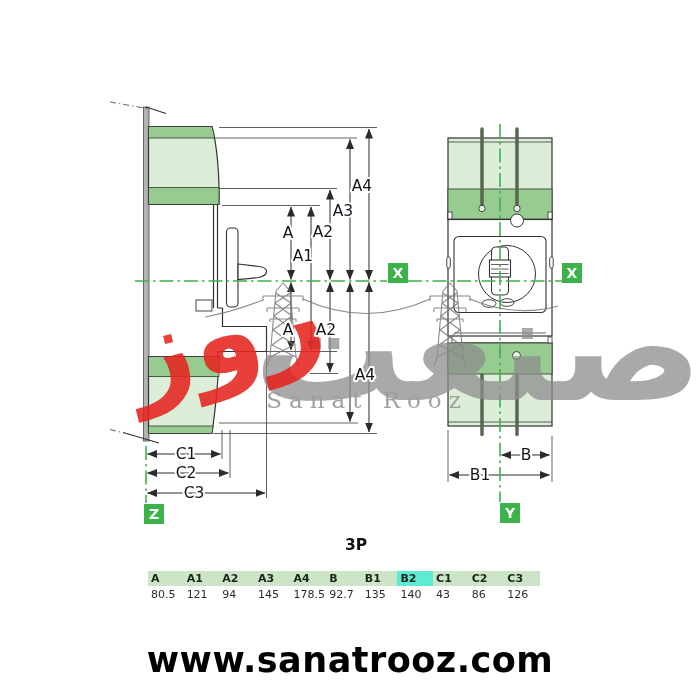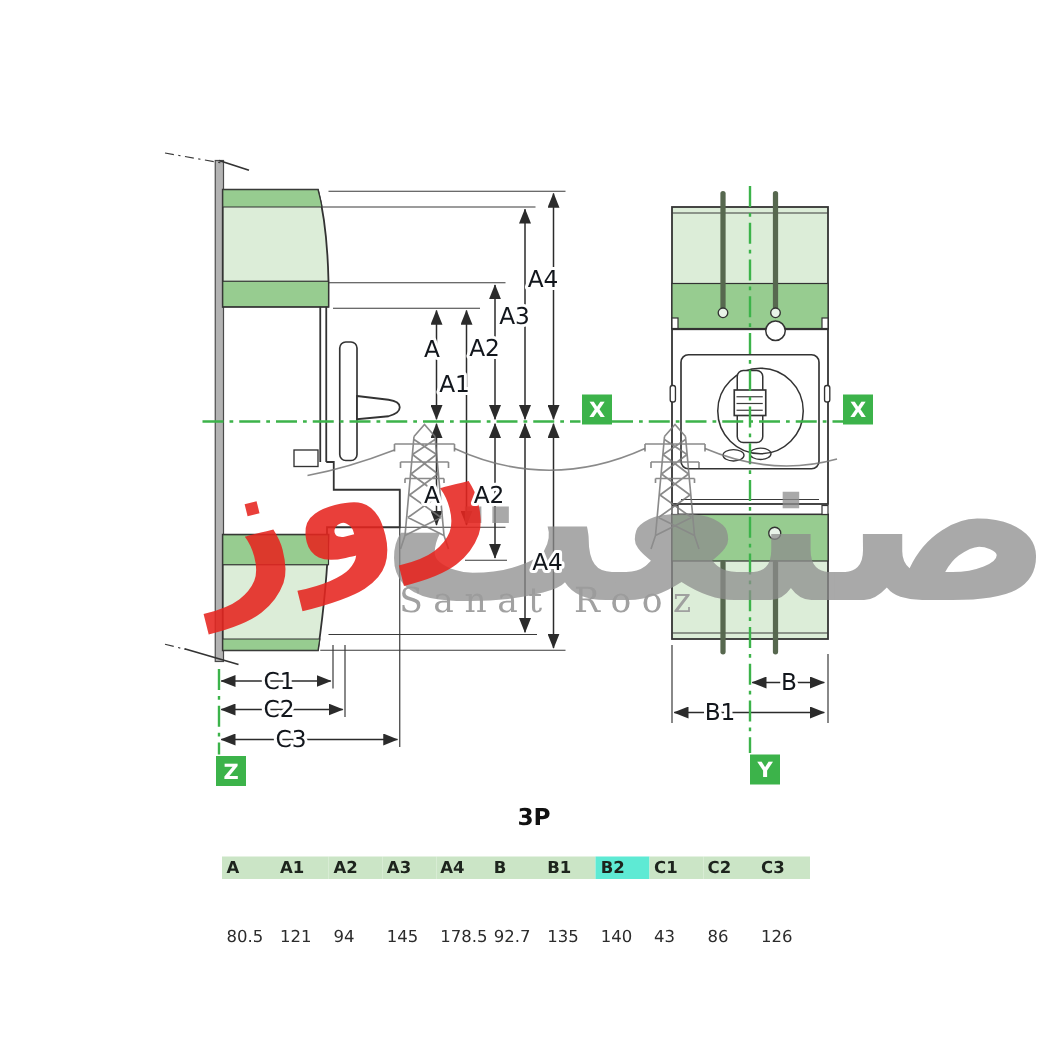--- a/index.html
+++ b/index.html
@@ -17,21 +17,21 @@
   .greenline{stroke-width:1.6;fill:none;stroke-dasharray:14 4 2.5 4;}
   .post{stroke:#57684f;stroke-width:3.5;stroke-linecap:round;}
   .wm-fa-main{font:bold 150px "DejaVu Sans",sans-serif;text-anchor:middle;opacity:.75;}
   .wm-fa-sub{font:bold 112px "DejaVu Sans",sans-serif;text-anchor:middle;opacity:.88;}
   .wm-latin{font:23px "DejaVu Serif",serif;letter-spacing:7px;text-anchor:middle;opacity:.95;}
   .tower{stroke:#757575;stroke-width:1.1;fill:none;opacity:.85;}
   
   #spec-table{position:absolute;left:148px;top:571px;width:392px;
               display:grid;grid-template-columns:repeat(11,1fr);font-size:11px;line-height:13px;}
   #spec-table .hcell{font-weight:bold;color:#1d241d;padding:1px 0 1px 3px;}
-  #spec-table .vcell{color:#2c2c2c;padding:2px 0 1px 3px;background:#fff;margin-top:30px;}
+  #spec-table .vcell{color:#2c2c2c;padding:2px 0 1px 3px;background:#fff;}
   
   #footer-url{position:absolute;left:0;top:640px;width:700px;text-align:center;
               font-size:35px;font-weight:700;color:#000;letter-spacing:.5px;}
 </style>
 </head>
 <body>
 
 <div id="canvas">
 
 <svg id="drawing" width="700" height="565" viewBox="0 0 700 565">
@@ -238,14 +238,15 @@
   <div class="vcell">145</div>
   <div class="vcell">178.5</div>
   <div class="vcell">92.7</div>
   <div class="vcell">135</div>
   <div class="vcell">140</div>
   <div class="vcell">43</div>
   <div class="vcell">86</div>
   <div class="vcell">126</div>
 </div>
 
+<div id="footer-url">www.sanatrooz.com</div>
 
 </div>
 
 </body></html>

